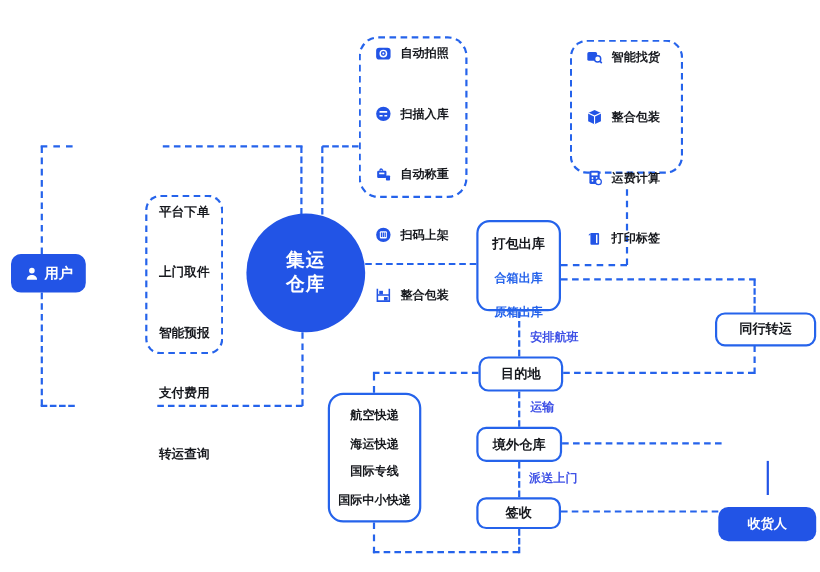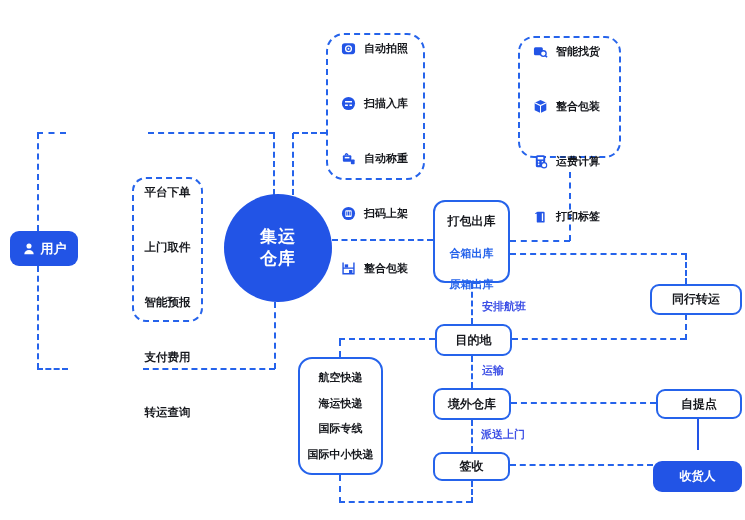--- a/index.html
+++ b/index.html
@@ -230,23 +230,20 @@
   <div class="whitebox" style="left:435px;top:324px;width:77px;height:32px;">
     <span>目的地</span>
   </div>
 
   <div class="flowlabel" style="left:482px;top:363px;">运输</div>
 
   <div class="whitebox" style="left:433px;top:388px;width:78px;height:32px;text-align:right;">
     <span>境外仓库</span>
   </div>
 
-  <div class="whitebox" style="left:656px;top:389px;width:86px;height:30px;">
-    <span>自提点</span>
-  </div>
 
   <div class="flowlabel" style="left:481px;top:427px;">派送上门</div>
 
   <div class="whitebox" style="left:433px;top:452px;width:77px;height:29px;">
     <span>签收</span>
   </div>
 
   <div class="bluebox" style="left:653px;top:450px;width:89px;height:31px;font-size:12px;margin-top:11px;">
     <span>收货人</span>
   </div>

